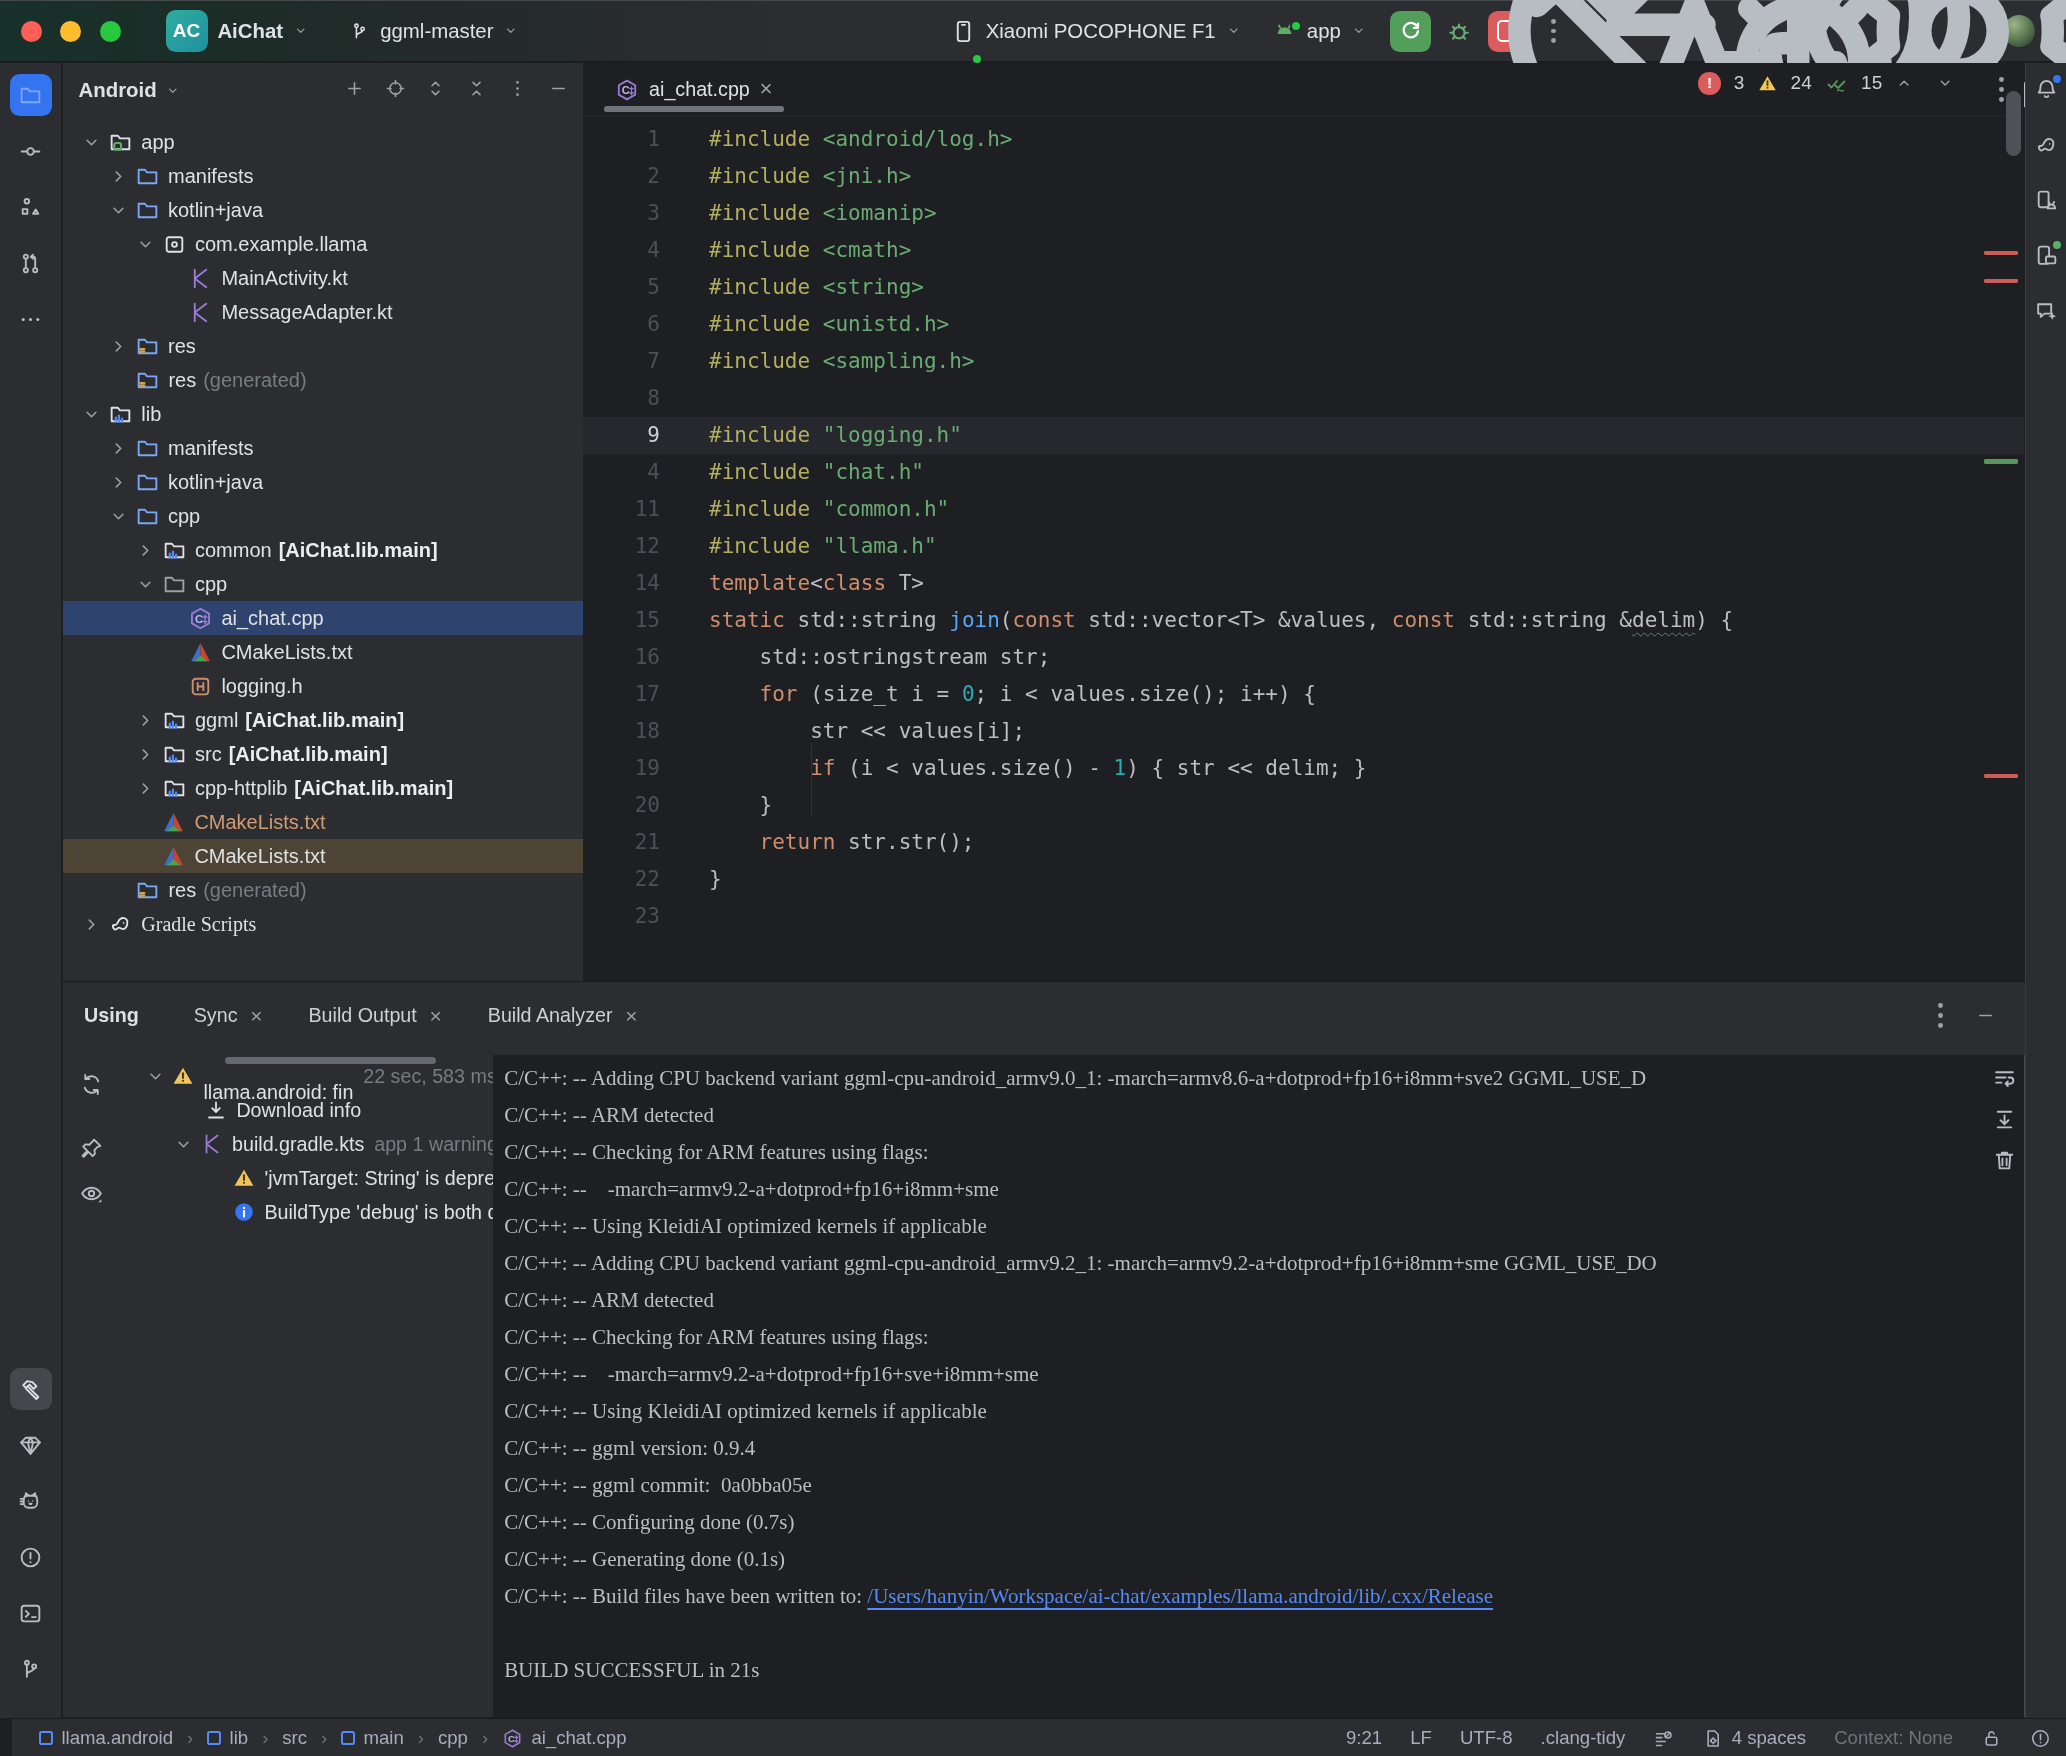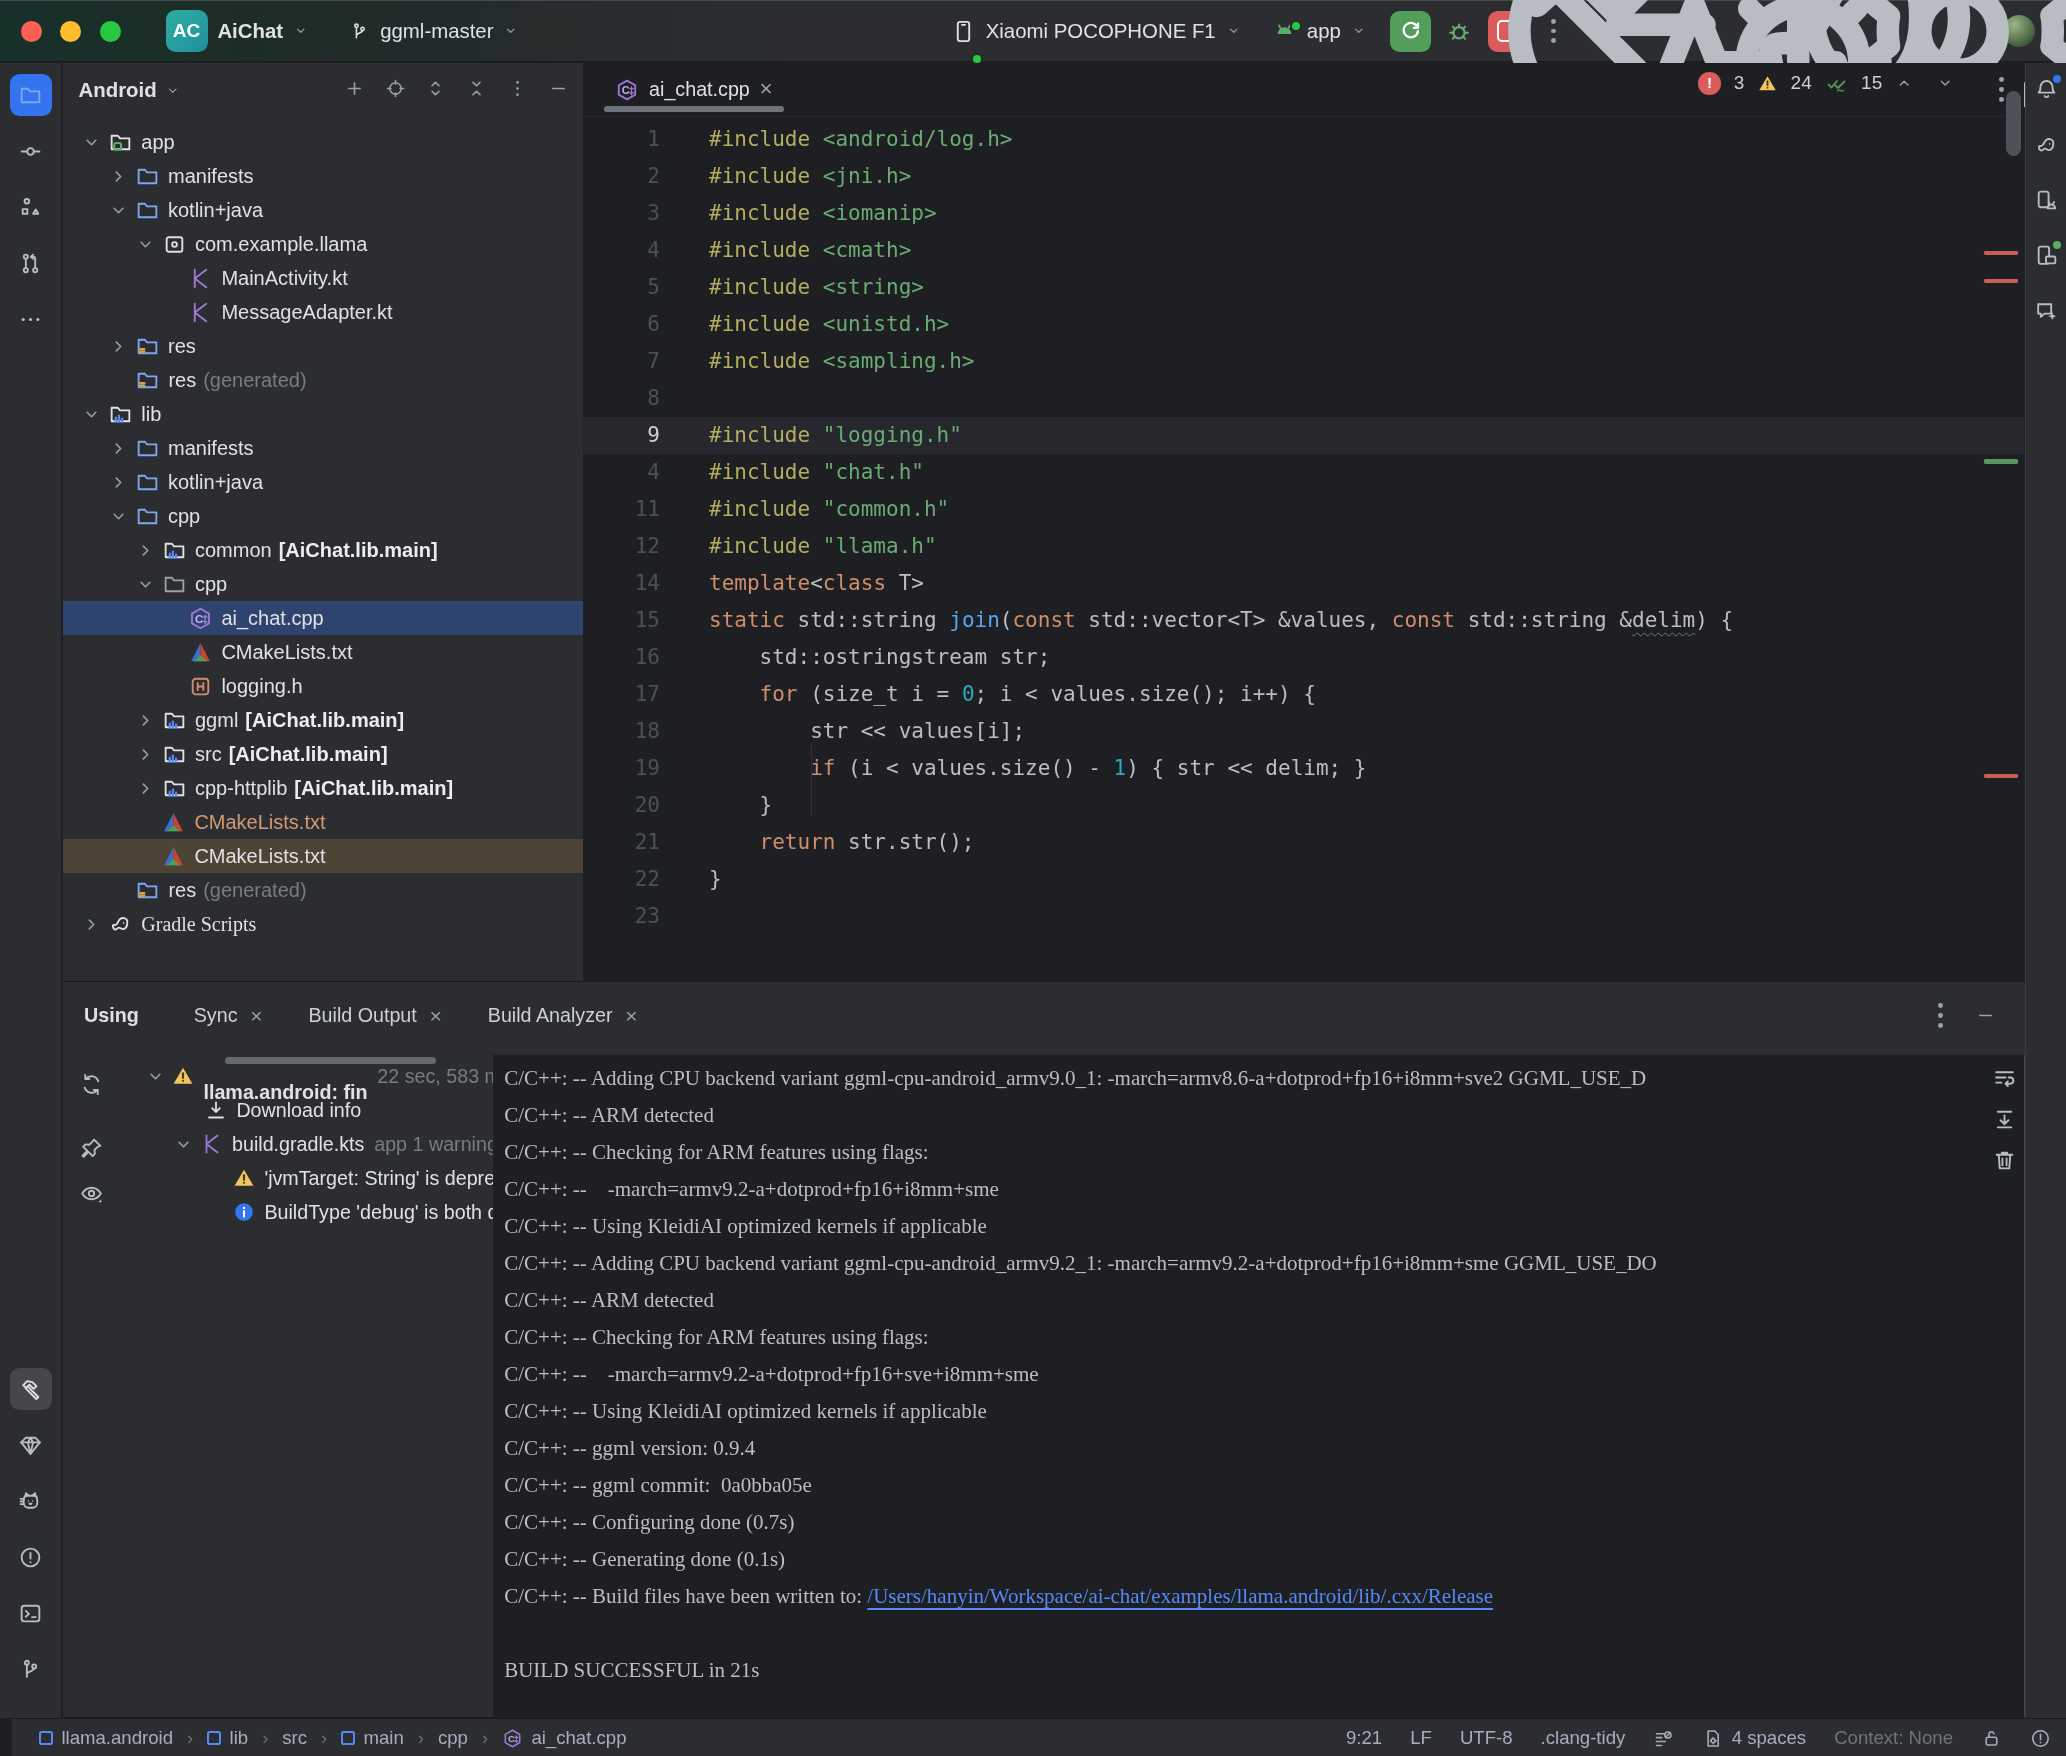--- a/index.html
+++ b/index.html
@@ -887,21 +887,21 @@
             <path d="M7 9.5l5 5 5-5"></path>
           </svg>
         </span>
         <span class="ic ic34 ic-warn fic">
           <svg viewBox="0 0 24 24">
             <path d="M12 3.8L2.6 19.8h18.8z" style="fill:#f2c55c;stroke:none"></path>
             <path d="M12 9.3v4.6" style="stroke:#453a14;stroke-width:2.1"></path>
             <circle cx="12" cy="16.8" r="1.1" style="fill:#453a14;stroke:none"></circle>
           </svg>
         </span>
-        <span style="font-weight: 700; margin-top: 32px;">llama.android: fin</span>
+        <span style="font-weight: 400; margin-top: 32px;">llama.android: fin</span>
         <span class="bt-time">22 sec, 583 ms</span>
       </div>
       <div class="bt-row" style="padding-left: 82px;">
         <span class="ic ic34 ic-download fic">
           <svg viewBox="0 0 24 24">
             <path d="M12 4.5V14m0 0l-3.8-3.8M12 14l3.8-3.8M5 19.5h14"></path>
           </svg>
         </span>
         <span>Download info</span>
       </div>

